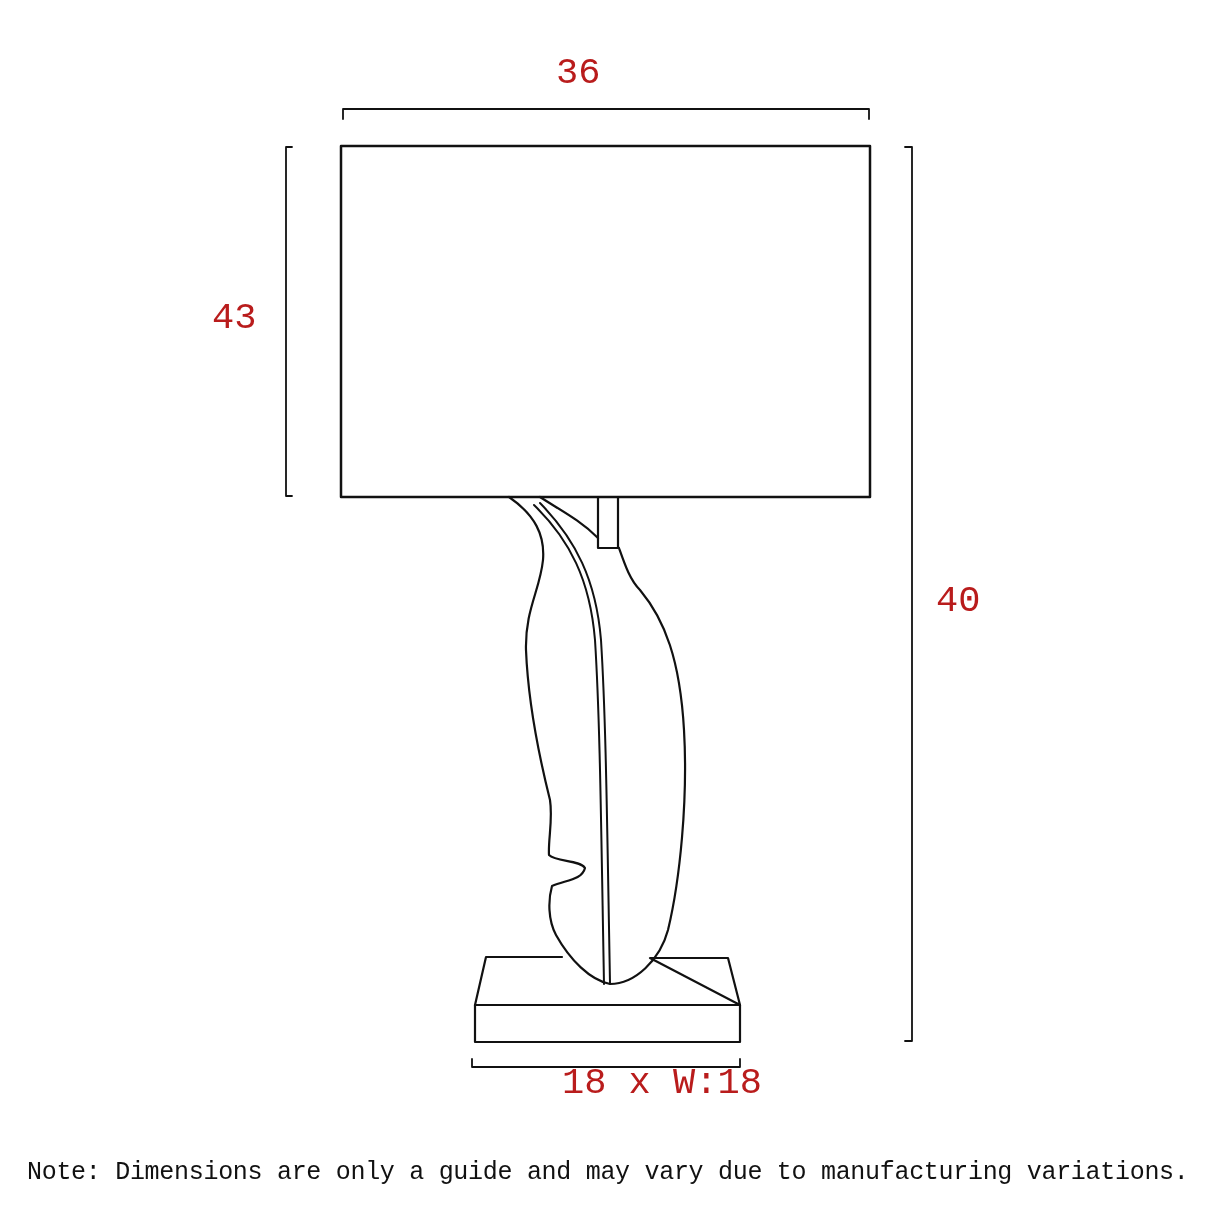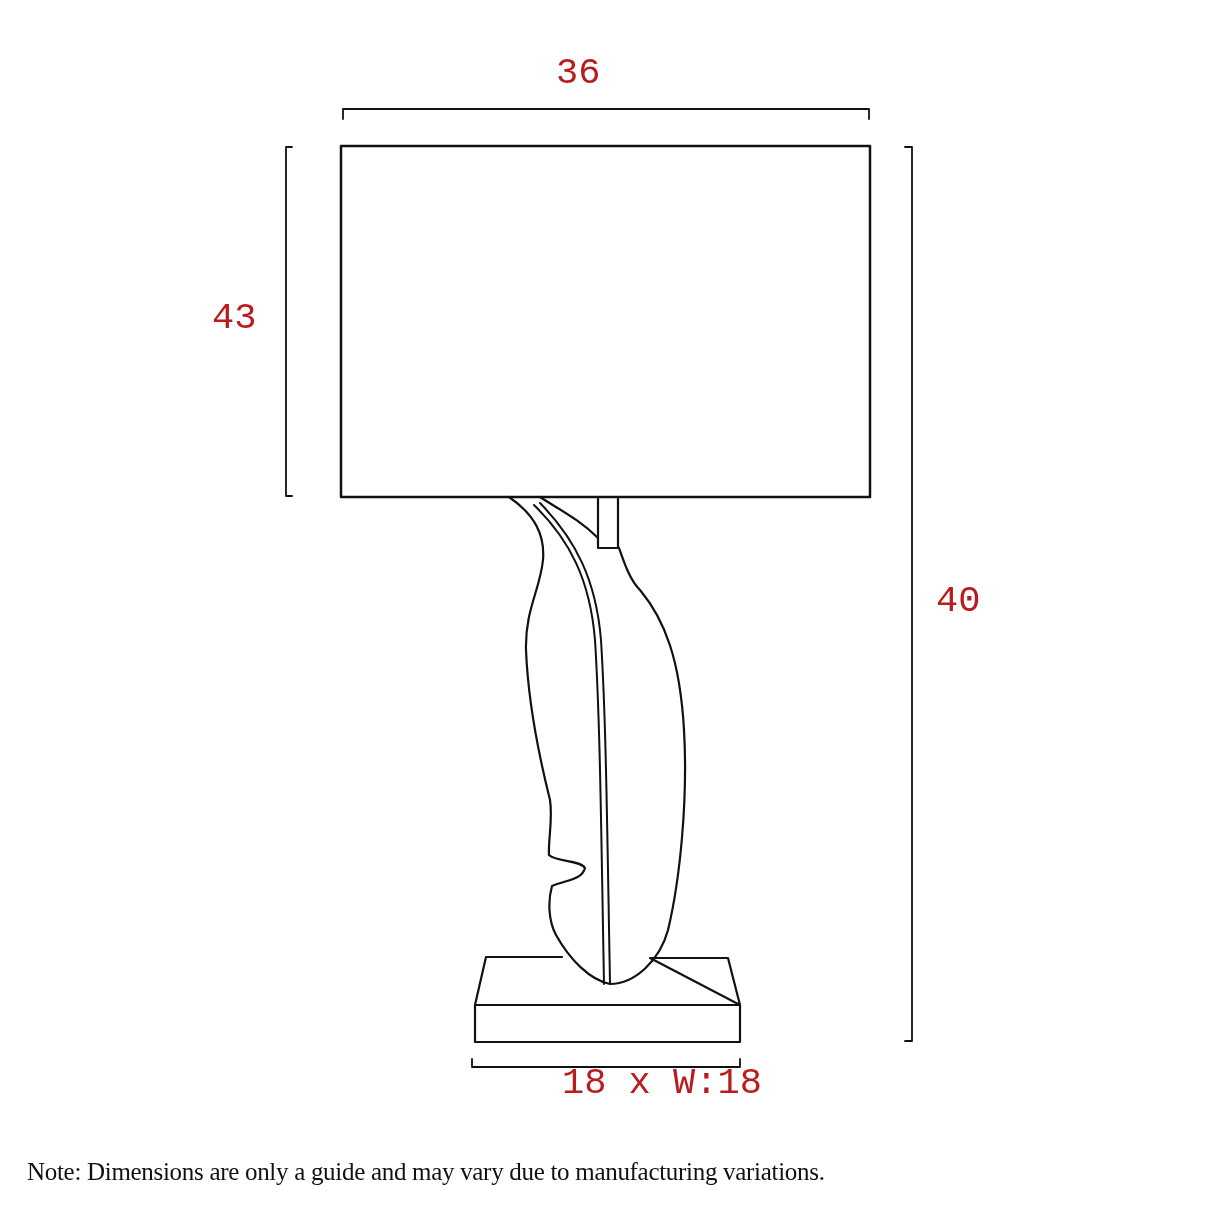--- a/index.html
+++ b/index.html
@@ -10,21 +10,21 @@
       font-family: Liberation Mono, monospace;
       font-size: 37px;
       color: #b91c1c;
       line-height: 1;
       white-space: nowrap;
     }
     .note {
       position: absolute;
       left: 27px;
       top: 1158px;
-      font-family: Liberation Serif, serif;
+      font-family: Liberation Mono, monospace;
       font-size: 25px;
       color: #111111;
       letter-spacing: -0.3px;
       white-space: nowrap;
     }
   </style>
 </head>
 <body>
 
 <svg id="drawing" width="1214" height="1214" viewBox="0 0 1214 1214" xmlns="http://www.w3.org/2000/svg">

